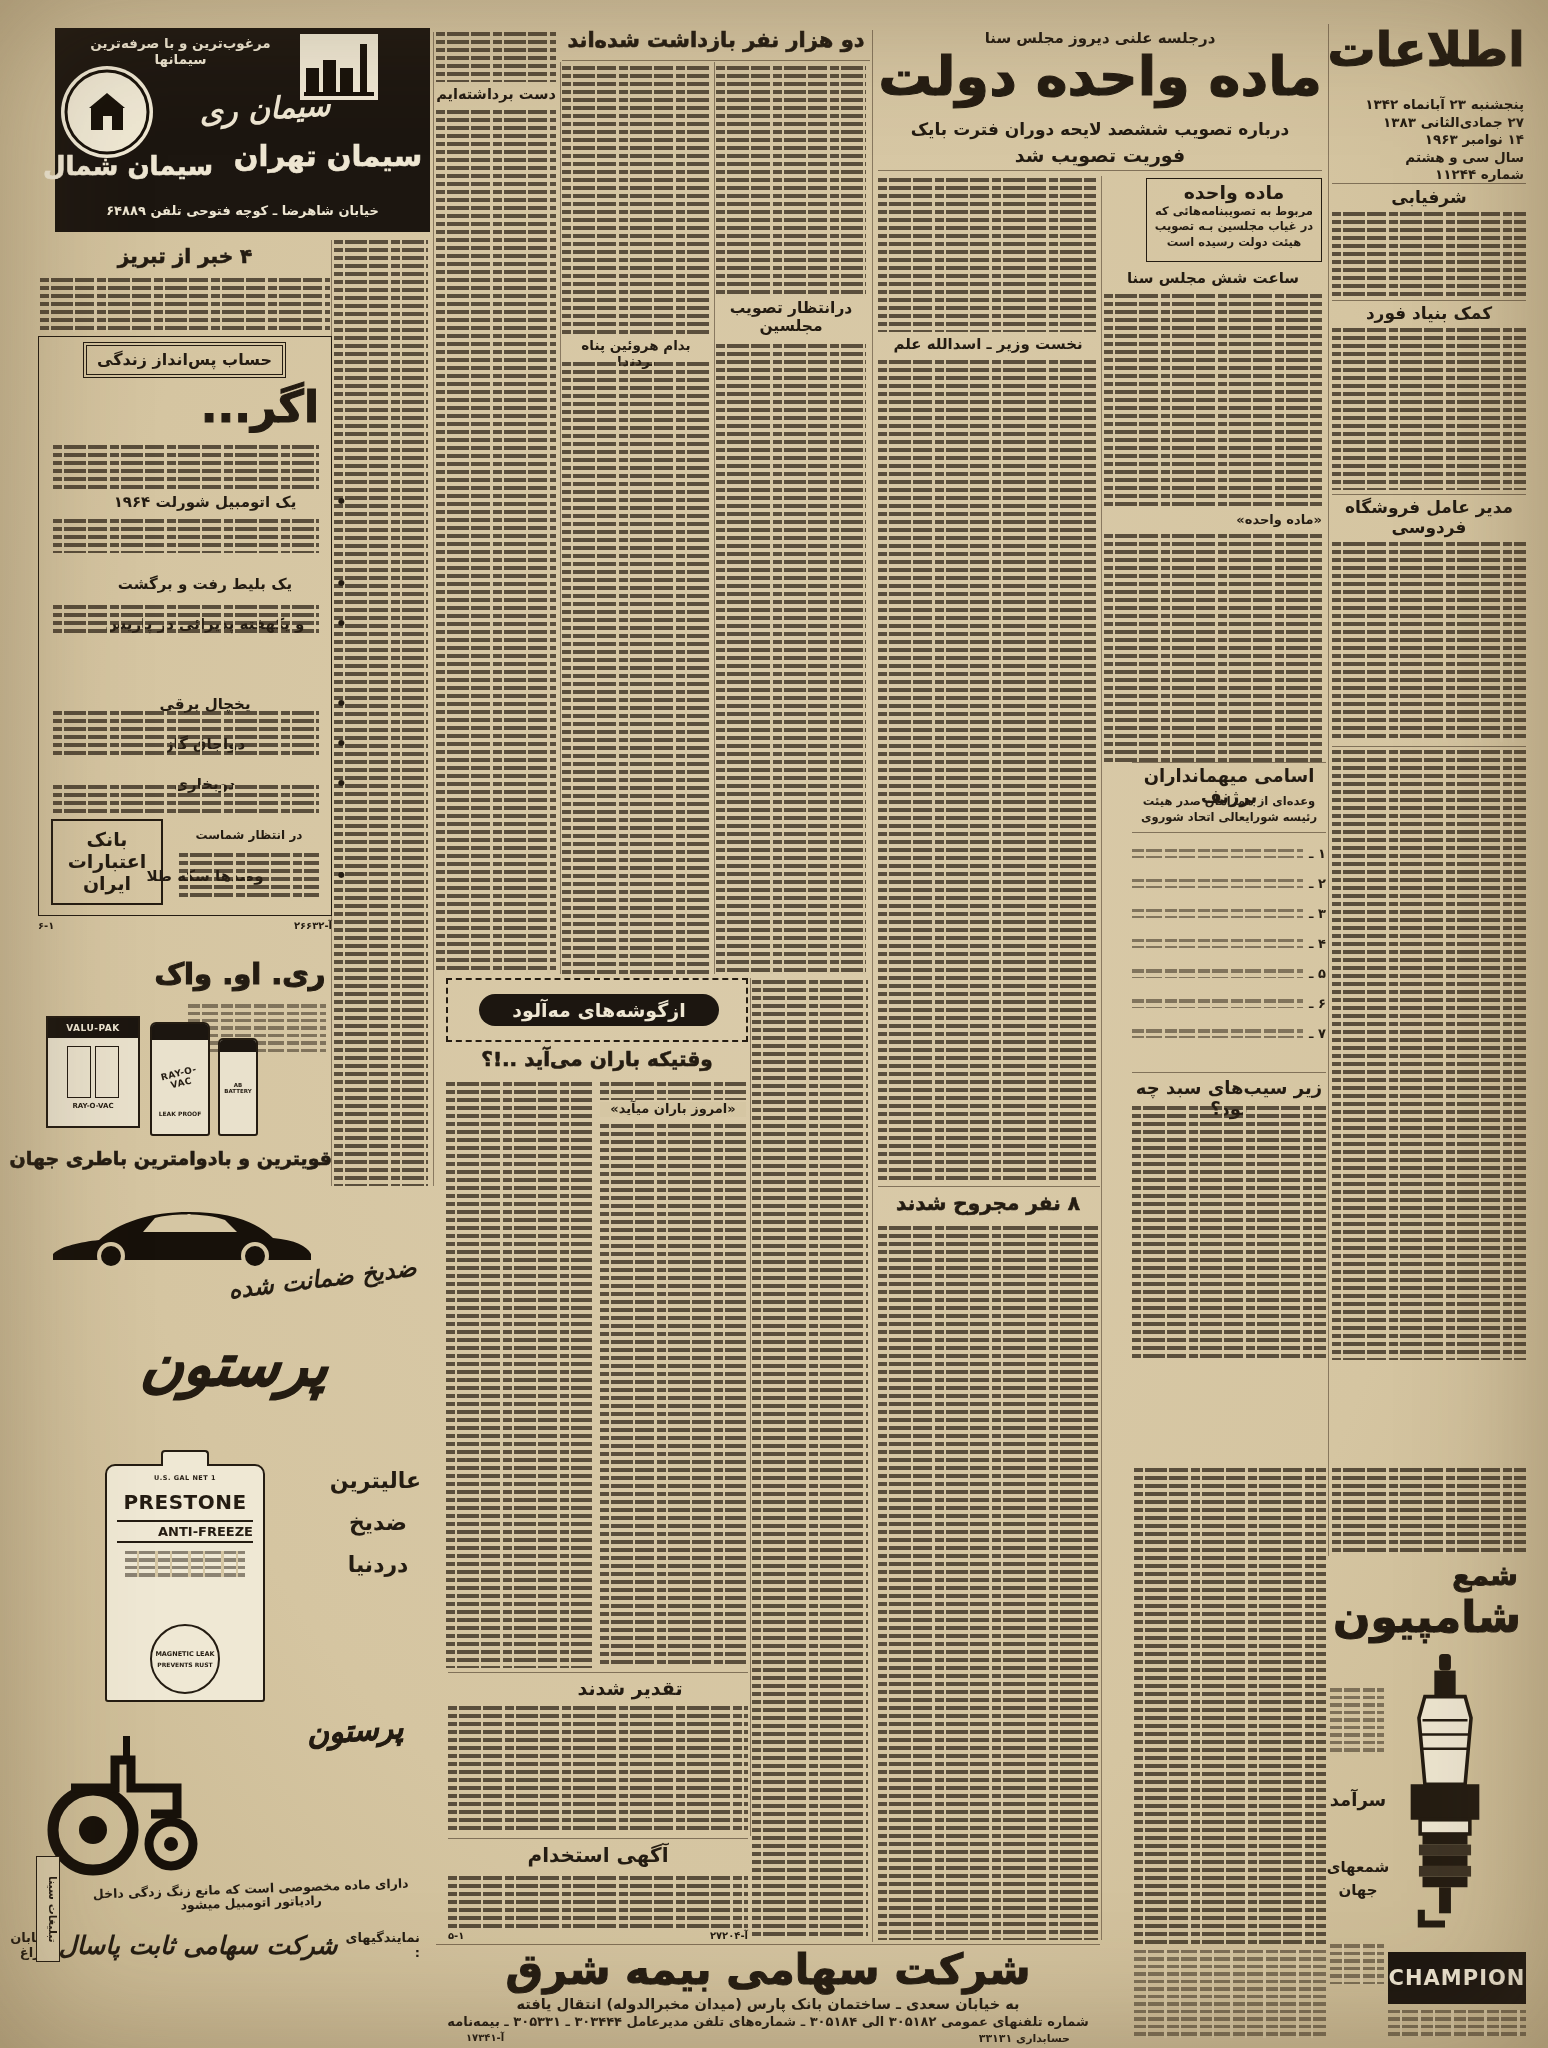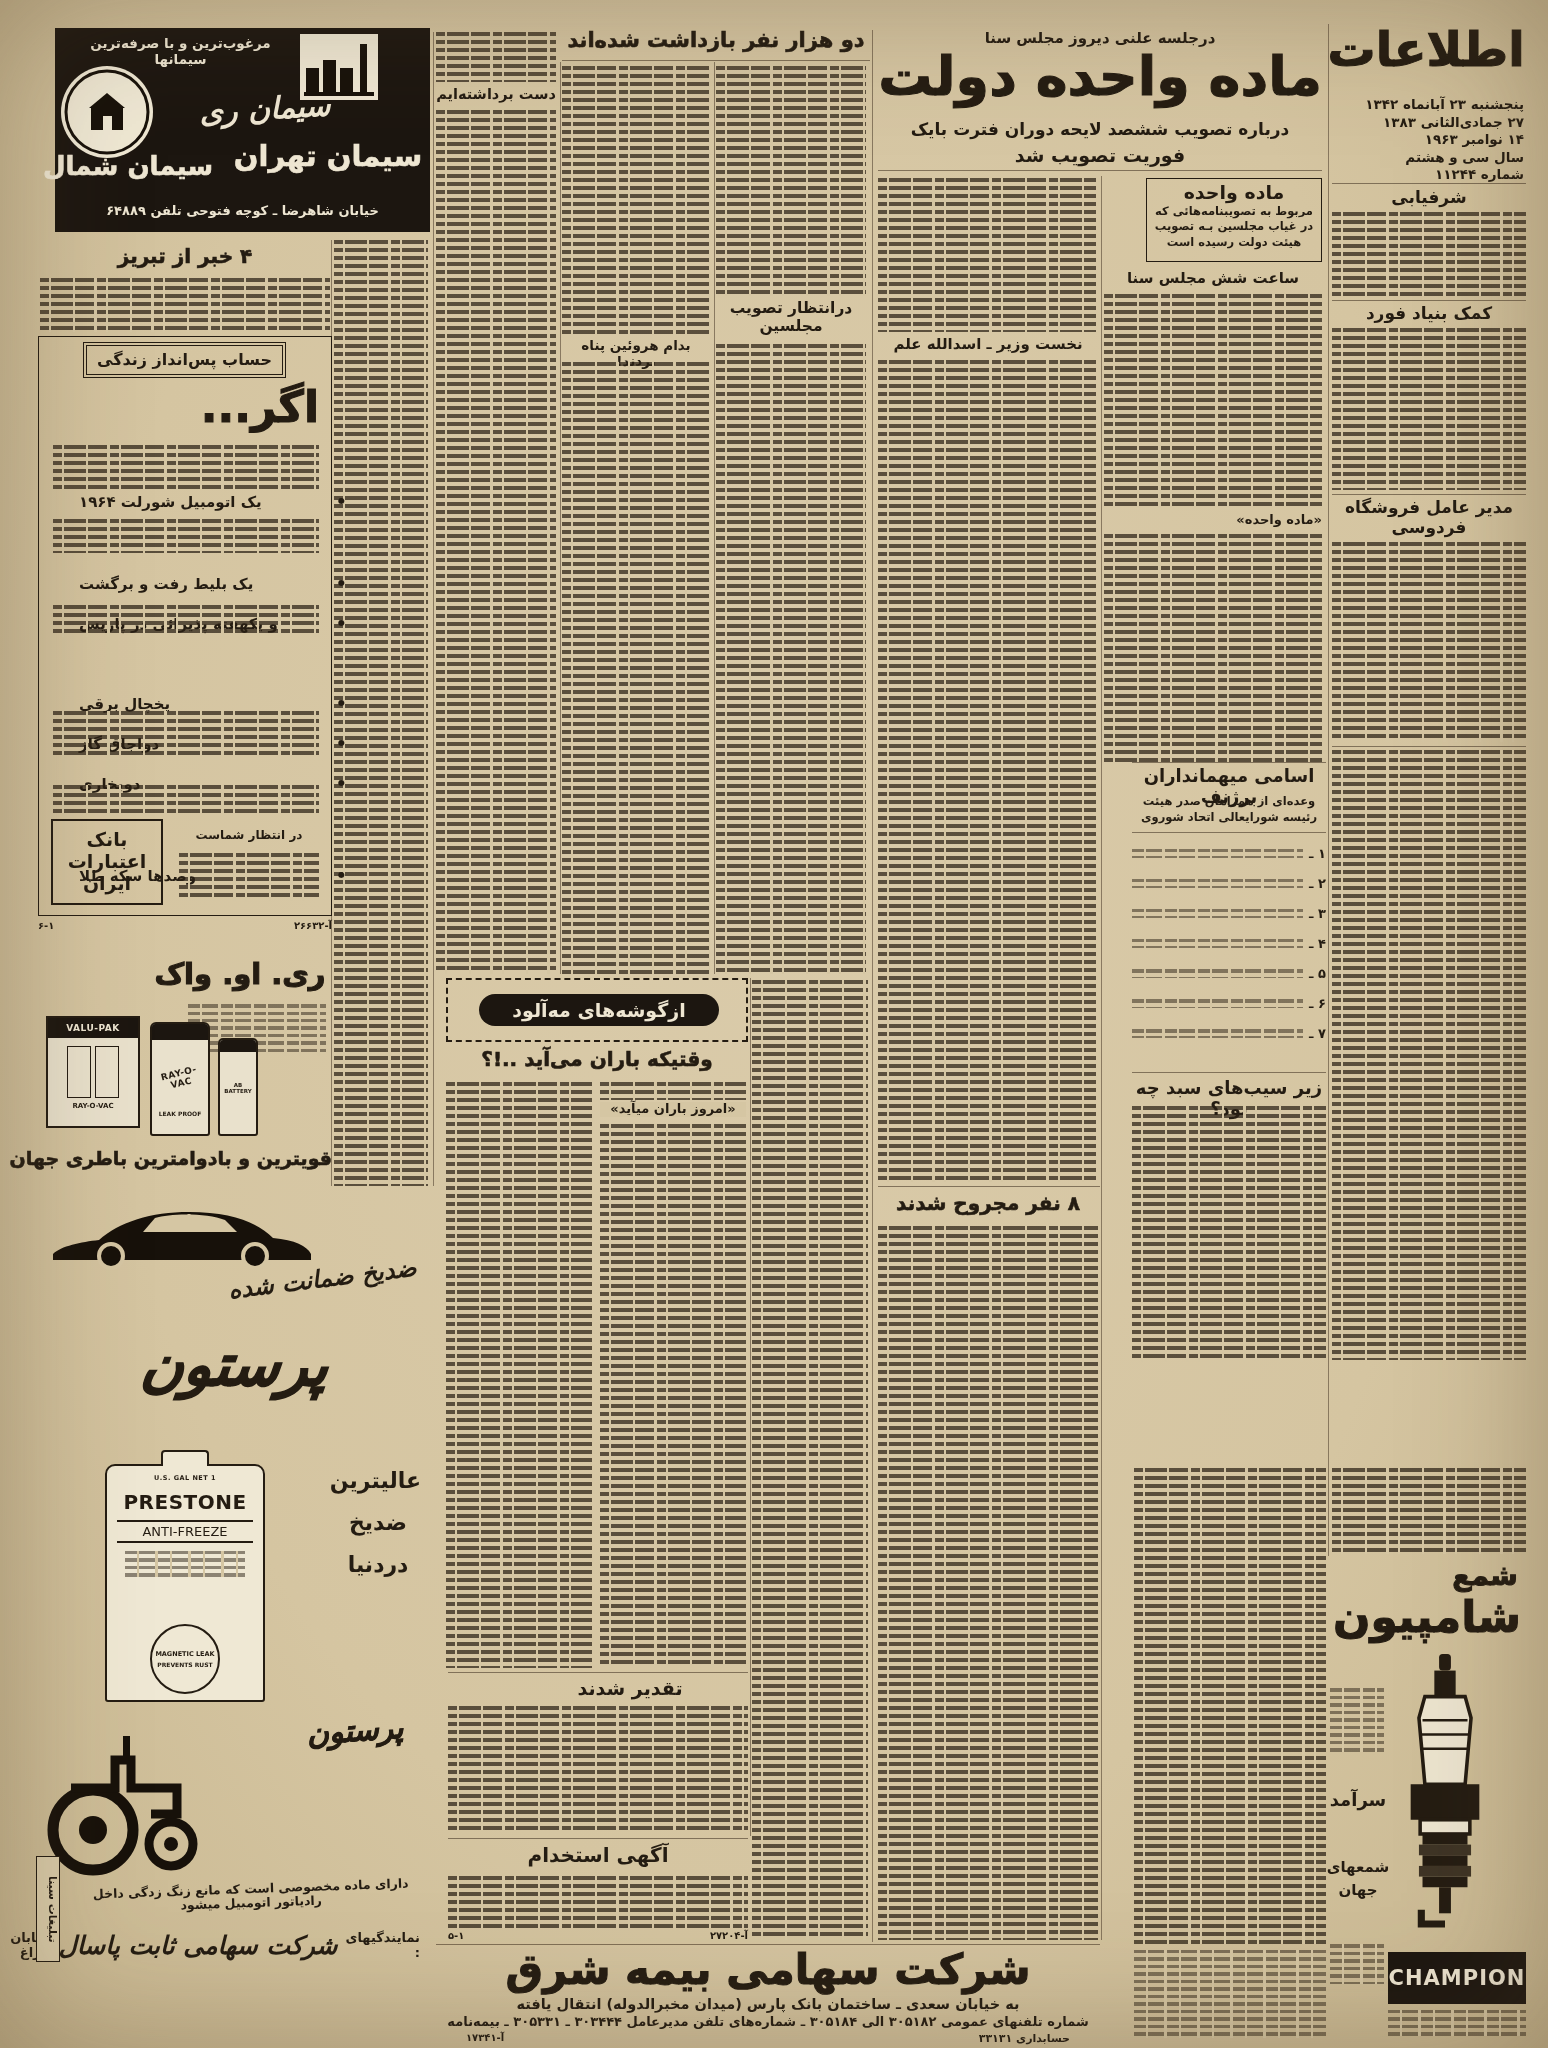--- a/index.html
+++ b/index.html
@@ -16,21 +16,21 @@
     repeating-linear-gradient(180deg, rgba(42,32,20,.5) 0 3.5px, rgba(42,32,20,0) 3.5px 7.5px)}
   .h{font-weight:bold;text-align:center;line-height:1.15}
   .hr{position:absolute;height:1px;background:rgba(72,57,40,.6)}
   .vr{position:absolute;width:1px;background:rgba(72,57,40,.55)}
   .heavy{-webkit-text-stroke:1.1px currentColor}
   .heavy2{-webkit-text-stroke:.6px currentColor}
   .nowrap{white-space:nowrap}
   .blackbox{background:#1c1610;color:#eee6d2}
   .box{border:1.6px solid #241c12}
   .code{font-size:10px;font-weight:bold}
-  .prize{font-weight:bold;font-size:15px;text-align:left;padding-right:14px;position:relative}
+  .prize{font-weight:bold;font-size:15px;text-align:center;padding-right:14px;position:relative}
   .prize::before{content:"●";position:absolute;right:0;top:3px;font-size:8px}
   .blist-row{display:flex;align-items:center;gap:6px;height:30px;font-weight:bold;font-size:13px}
   .bl-fill{flex:1;height:9px}
   .it{font-style:italic}
 </style>
 </head>
 <body>
 
 <div class="page">
 
@@ -255,21 +255,21 @@
         <circle cx="64" cy="58" r="12" fill="#17110a" stroke="#d5c6a3" stroke-width="4"></circle>
         <circle cx="208" cy="58" r="12" fill="#17110a" stroke="#d5c6a3" stroke-width="4"></circle>
       </svg>
     </div>
     <div class="abs h it" style="left:190px;top:74px;width:195px;font-size:24px;transform:rotate(-7deg)">ضدیخ ضمانت شده</div>
     <div class="abs h heavy it nowrap" style="left:50px;top:140px;width:300px;font-size:58px;transform:skewX(-6deg)">پرستون</div>
     <div class="abs" style="left:70px;top:272px;width:160px;height:238px;background:#efe8d4;border:2.5px solid #241c12;border-radius:10px 10px 3px 3px">
       <div class="abs" style="left:54px;top:-16px;width:48px;height:16px;background:#efe8d4;border:2.5px solid #241c12;border-bottom:none;border-radius:4px 4px 0 0"></div>
       <div style="font-size:6.5px;font-weight:bold;text-align:center;margin-top:8px;letter-spacing:.5px">1 U.S. GAL NET</div>
       <div style="font-size:20px;font-weight:bold;text-align:center;margin-top:8px;letter-spacing:.5px">PRESTONE</div>
-      <div style="font-size:13px;font-weight:normal;text-align:center;border-top:2px solid #241c12;border-bottom:2px solid #241c12;margin:6px 10px 0;padding:2px 0">ANTI-FREEZE</div>
+      <div style="font-size:13px;font-weight:bold;text-align:right;border-top:2px solid #241c12;border-bottom:2px solid #241c12;margin:6px 10px 0;padding:2px 0">ANTI-FREEZE</div>
       <div class="fill-lt" style="margin:8px 18px 0;height:26px"></div>
       <div class="abs" style="left:43px;top:158px;width:70px;height:70px;border:2px solid #241c12;border-radius:50%;display:flex;flex-direction:column;justify-content:center">
         <div style="font-size:6.5px;font-weight:bold;text-align:center">MAGNETIC LEAK</div>
         <div style="font-size:6px;font-weight:bold;text-align:center;margin-top:3px">PREVENTS RUST</div>
       </div>
     </div>
     <div class="abs" style="left:300px;top:268px;width:86px;text-align:center;font-weight:bold;font-size:22px;line-height:1.9">
       <div>عالیترین</div>
       <div>ضدیخ</div>
       <div>دردنیا</div>

